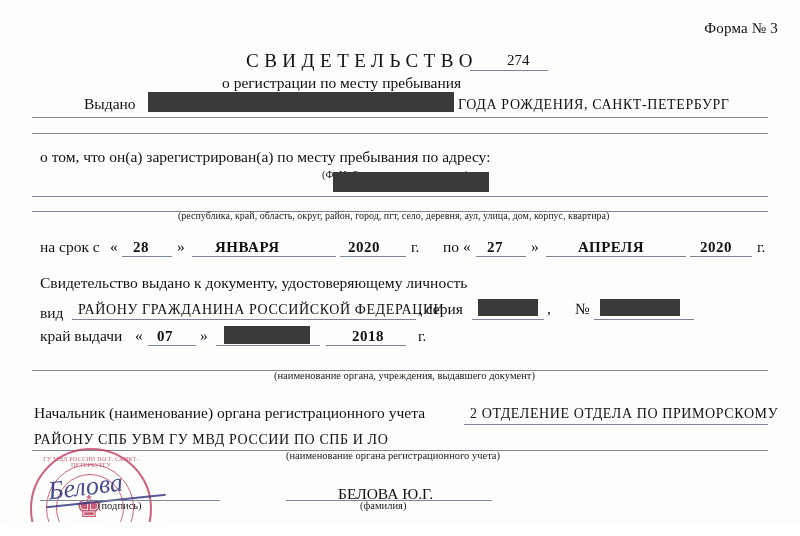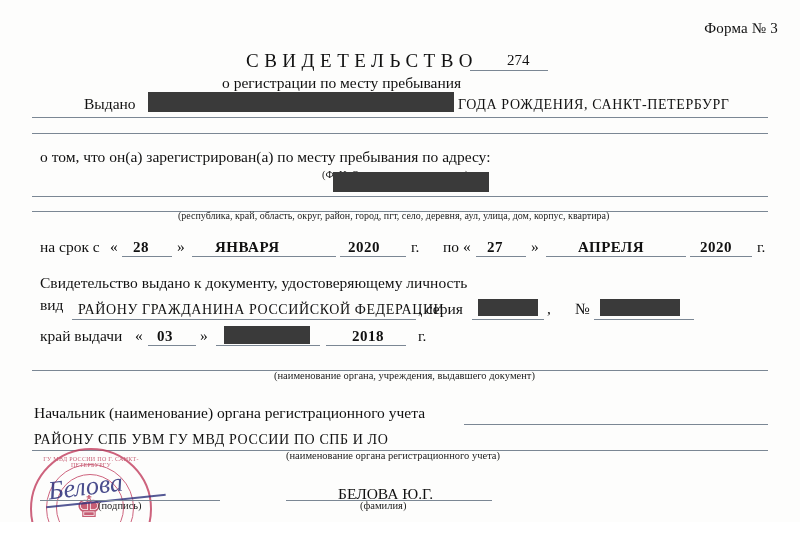--- a/index.html
+++ b/index.html
@@ -174,46 +174,47 @@
   <div class="ln" style="left:476px; top:256px; width:50px;"></div>
   <div class="txt body-txt" style="left:531px; top:238px;">»</div>
   <div class="txt bold-val" style="left:578px; top:239px;">АПРЕЛЯ</div>
   <div class="ln" style="left:546px; top:256px; width:140px;"></div>
   <div class="txt bold-val" style="left:700px; top:239px;">2020</div>
   <div class="ln" style="left:690px; top:256px; width:62px;"></div>
   <div class="txt body-txt" style="left:757px; top:238px;">г.</div>
 
   <div class="txt body-txt" style="left:40px; top:274px;font-family:Liberation Serif, serif;">Свидетельство выдано к документу, удостоверяющему личность</div>
 
-  <div class="txt body-txt" style="left:40px; top:296px;">вид</div>
+  <div class="txt body-txt" style="left:40px; top:304px;">вид</div>
   <div class="txt caps" style="left:78px; top:302px;">РАЙОНУ ГРАЖДАНИНА РОССИЙСКОЙ ФЕДЕРАЦИИ</div>
   <div class="ln" style="left:72px; top:319px; width:344px;"></div>
   <div class="txt body-txt" style="left:418px; top:300px;">, серия</div>
   <div class="redact" style="left:478px; top:299px; width:60px; height:17px;"></div>
   <div class="ln" style="left:472px; top:319px; width:72px;"></div>
   <div class="txt body-txt" style="left:547px; top:300px;">,</div>
   <div class="txt body-txt" style="left:575px; top:300px;">№</div>
   <div class="redact" style="left:600px; top:299px; width:80px; height:17px;"></div>
   <div class="ln" style="left:594px; top:319px; width:100px;"></div>
 
   <div class="txt body-txt" style="left:40px; top:327px;">край выдачи</div>
   <div class="txt body-txt" style="left:135px; top:327px;">«</div>
-  <div class="txt bold-val" style="left:157px; top:328px;">03</div>
+  <div class="txt bold-val" style="left:157px; top:328px;">07</div>
   <div class="ln" style="left:148px; top:345px; width:48px;"></div>
   <div class="txt body-txt" style="left:200px; top:327px;">»</div>
   <div class="redact" style="left:224px; top:326px; width:86px; height:18px;"></div>
   <div class="ln" style="left:216px; top:345px; width:104px;"></div>
   <div class="txt bold-val" style="left:352px; top:328px;">2018</div>
   <div class="ln" style="left:326px; top:345px; width:80px;"></div>
   <div class="txt body-txt" style="left:418px; top:327px;">г.</div>
 
   <div class="ln" style="left:32px; top:370px; width:736px;"></div>
   <div class="txt small-caption" style="left:274px; top:370px;">(наименование органа, учреждения, выдавшего документ)</div>
 
   <div class="txt body-txt" style="left:34px; top:404px;">Начальник (наименование) органа регистрационного учета</div>
+  <div class="txt caps" style="left:470px; top:406px;">2 ОТДЕЛЕНИЕ ОТДЕЛА  ПО ПРИМОРСКОМУ</div>
   <div class="ln" style="left:464px; top:424px; width:304px;"></div>
 
   <div class="txt caps" style="left:34px; top:432px;text-align:right;">РАЙОНУ СПБ УВМ  ГУ  МВД  РОССИИ  ПО СПБ  И  ЛО</div>
   <div class="ln" style="left:32px; top:450px; width:736px;"></div>
   <div class="txt small-caption" style="left:286px; top:450px;">(наименование органа регистрационного учета)</div>
 
   <div class="stamp" style="left:30px; top:448px;">
     <div class="stamp-inner"></div>
     <div class="stamp-inner2"></div>
     <div class="stamp-eagle">♚</div>

